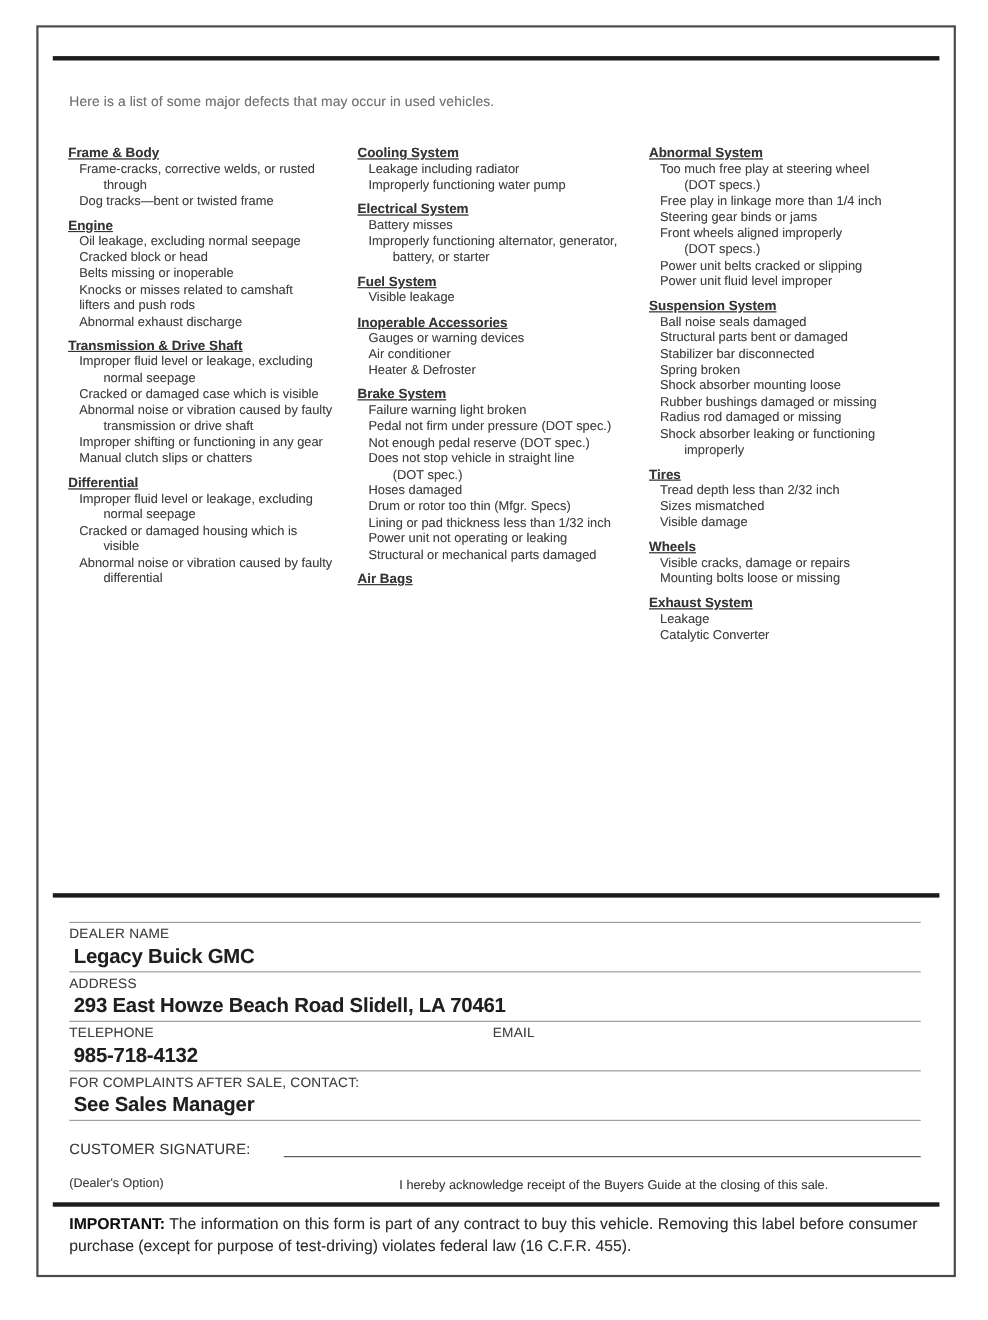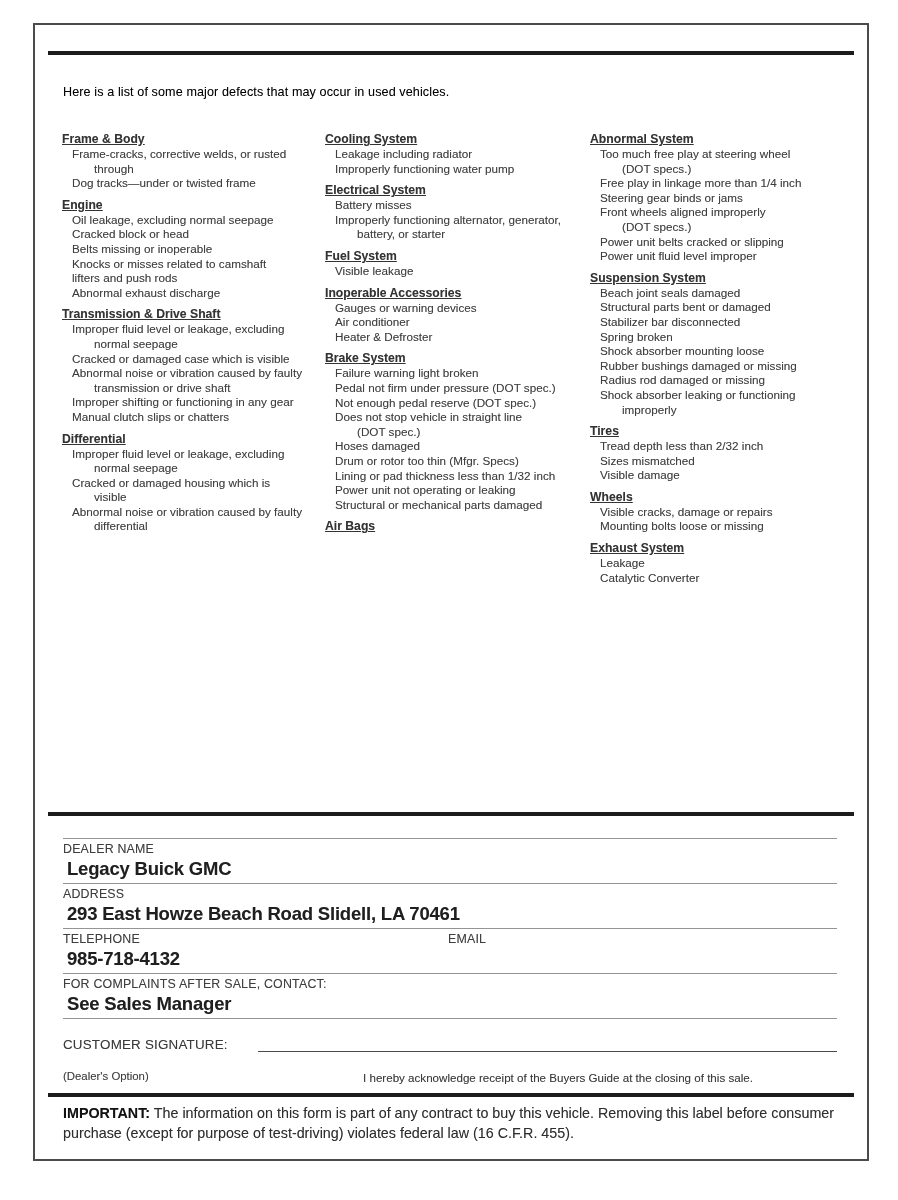--- a/index.html
+++ b/index.html
@@ -14,21 +14,21 @@
     position:absolute;left:33px;top:23px;width:836px;height:1138px;
     border:2px solid #4b4b4b;background:#fff;box-sizing:border-box;
   }
   .rule-thick{
     position:absolute;left:13px;right:13px;height:4px;background:#1c1c1c;
   }
   .rule-top{top:26px;}
   .rule-mid{top:787px;}
   .rule-low{top:1068px;}
   .intro{
-    position:absolute;left:28px;top:60px;font-size:12.6px;color:#000000;
+    position:absolute;left:28px;top:60px;font-size:12.6px;color:#737373;
     letter-spacing:0.1px;
   }
   
   .columns{position:absolute;top:100px;left:0;right:0;}
   .col{position:absolute;top:0;}
   .col1{left:27px;width:262px;}
   .col2{left:290px;width:262px;}
   .col3{left:555px;width:268px;}
   .section{margin-bottom:4px;}
   .section-title{
@@ -73,21 +73,21 @@
   <div class="rule-thick rule-top"></div>
 
   <div class="intro">Here is a list of some major defects that may occur in used vehicles.</div>
 
   <div class="columns">
     <div class="col col1" id="col-0">
         <div class="section">
           <div class="section-title">Frame &amp; Body</div>
           <div class="dline">Frame-cracks, corrective welds, or rusted</div>
           <div class="dline cont">through</div>
-          <div class="dline">Dog tracks—under or twisted frame</div>
+          <div class="dline">Dog tracks—bent or twisted frame</div>
         </div>
         <div class="section">
           <div class="section-title">Engine</div>
           <div class="dline">Oil leakage, excluding normal seepage</div>
           <div class="dline">Cracked block or head</div>
           <div class="dline">Belts missing or inoperable</div>
           <div class="dline">Knocks or misses related to camshaft</div>
           <div class="dline">lifters and push rods</div>
           <div class="dline">Abnormal exhaust discharge</div>
         </div>
@@ -157,21 +157,21 @@
           <div class="dline cont">(DOT specs.)</div>
           <div class="dline">Free play in linkage more than 1/4 inch</div>
           <div class="dline">Steering gear binds or jams</div>
           <div class="dline">Front wheels aligned improperly</div>
           <div class="dline cont">(DOT specs.)</div>
           <div class="dline">Power unit belts cracked or slipping</div>
           <div class="dline">Power unit fluid level improper</div>
         </div>
         <div class="section">
           <div class="section-title">Suspension System</div>
-          <div class="dline">Beach joint seals damaged</div>
+          <div class="dline">Ball noise seals damaged</div>
           <div class="dline">Structural parts bent or damaged</div>
           <div class="dline">Stabilizer bar disconnected</div>
           <div class="dline">Spring broken</div>
           <div class="dline">Shock absorber mounting loose</div>
           <div class="dline">Rubber bushings damaged or missing</div>
           <div class="dline">Radius rod damaged or missing</div>
           <div class="dline">Shock absorber leaking or functioning</div>
           <div class="dline cont">improperly</div>
         </div>
         <div class="section">

